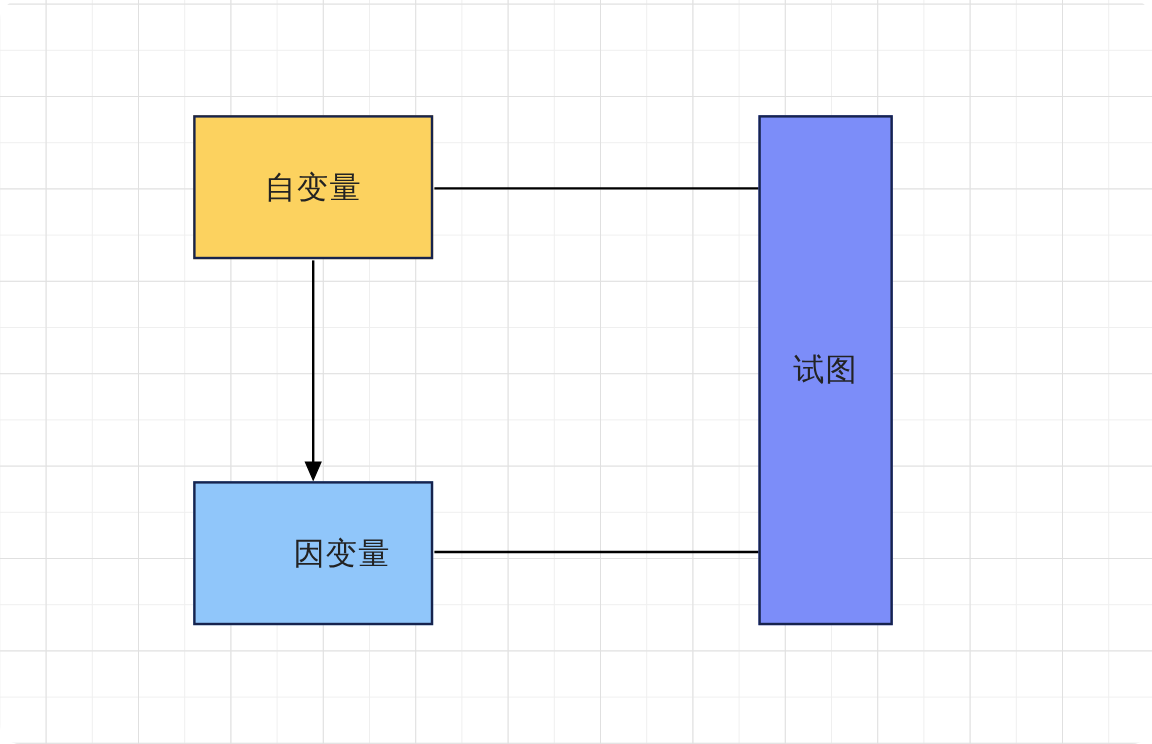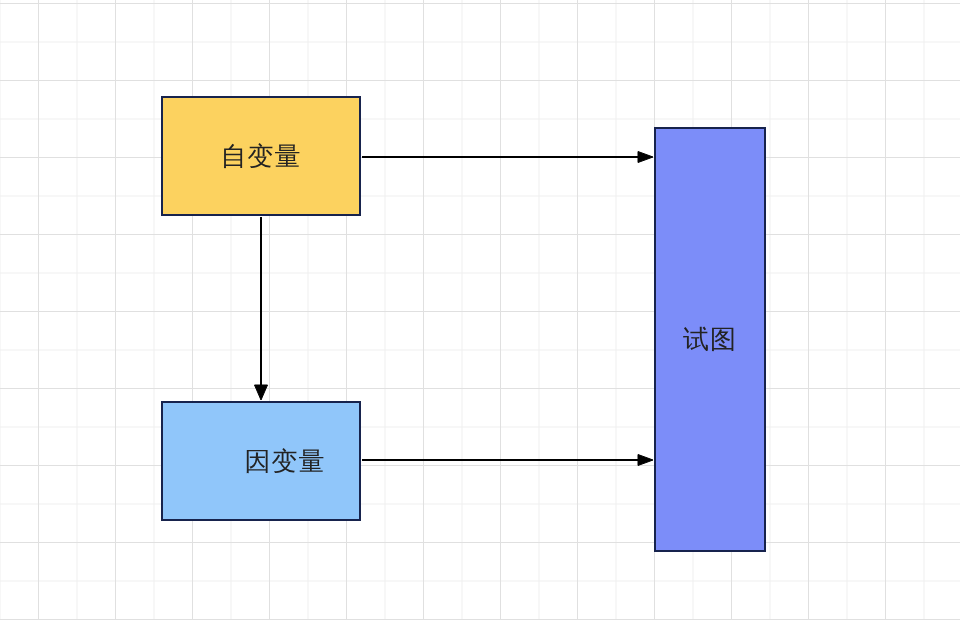--- a/index.html
+++ b/index.html
@@ -15,20 +15,21 @@
     width: 960px;
     height: 620px;
     background-color: #ffffff;
     background-image:
       linear-gradient(to right, #e0e0e0 1px, transparent 1px),
       linear-gradient(to bottom, #e0e0e0 1px, transparent 1px),
       linear-gradient(to right, #efefef 1px, transparent 1px),
       linear-gradient(to bottom, #efefef 1px, transparent 1px);
     background-size: 77px 77px, 77px 77px, 38.5px 38.5px, 38.5px 38.5px;
     background-position: 38px 3px, 38px 3px, 38px 3px, 38px 3px;
+    border-radius: 17px;
   }
   .connector-layer {
     position: absolute;
     left: 0;
     top: 0;
     width: 960px;
     height: 620px;
     pointer-events: none;
   }
   .connector-layer line { stroke: #000000; stroke-width: 2; }
@@ -44,21 +45,21 @@
   }
   .node .label {
     font-size: 26px;
     color: #232323;
     letter-spacing: 1px;
     white-space: nowrap;
     text-align: center;
   }
   .node-independent { left: 161px; top: 96px;  width: 200px; height: 120px; }
   .node-dependent   { left: 161px; top: 401px; width: 200px; height: 120px; }
-  .node-view        { left: 654px; top: 96px;  width: 112px; height: 425px; margin-top: 31px; }
+  .node-view        { left: 632px; top: 96px;  width: 112px; height: 425px; }
 </style>
 </head>
 <body>
 
 <div class="canvas">
 
   <svg class="connector-layer" viewBox="0 0 960 620" xmlns="http://www.w3.org/2000/svg">
 
     <g>
       <line x1="362" y1="157" x2="639" y2="157"></line>

